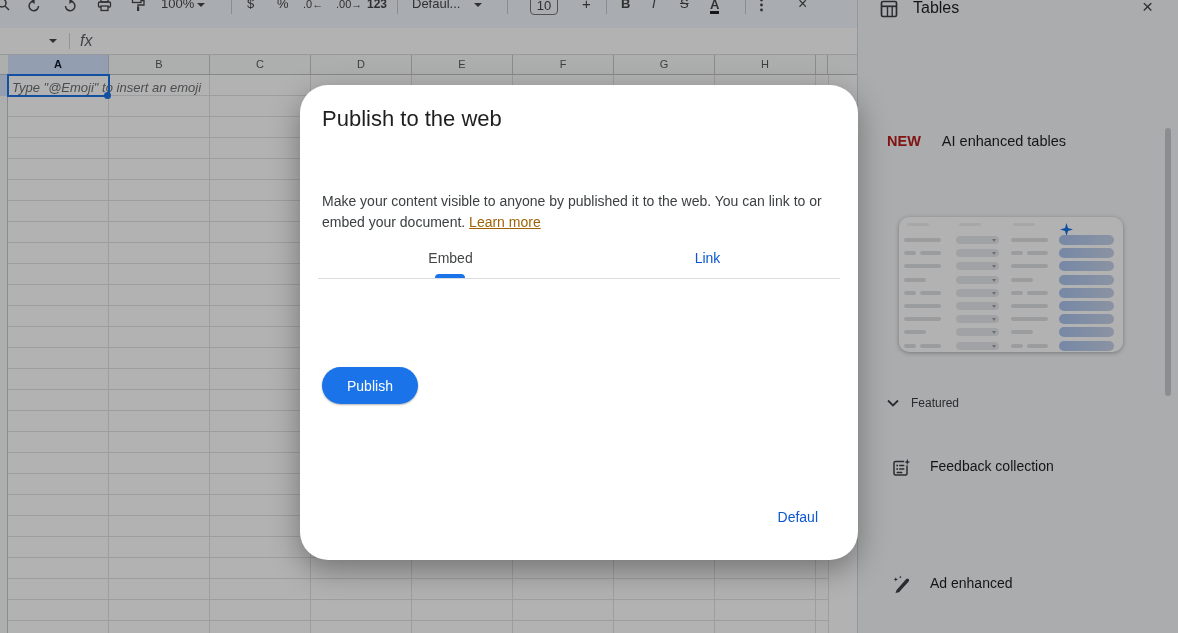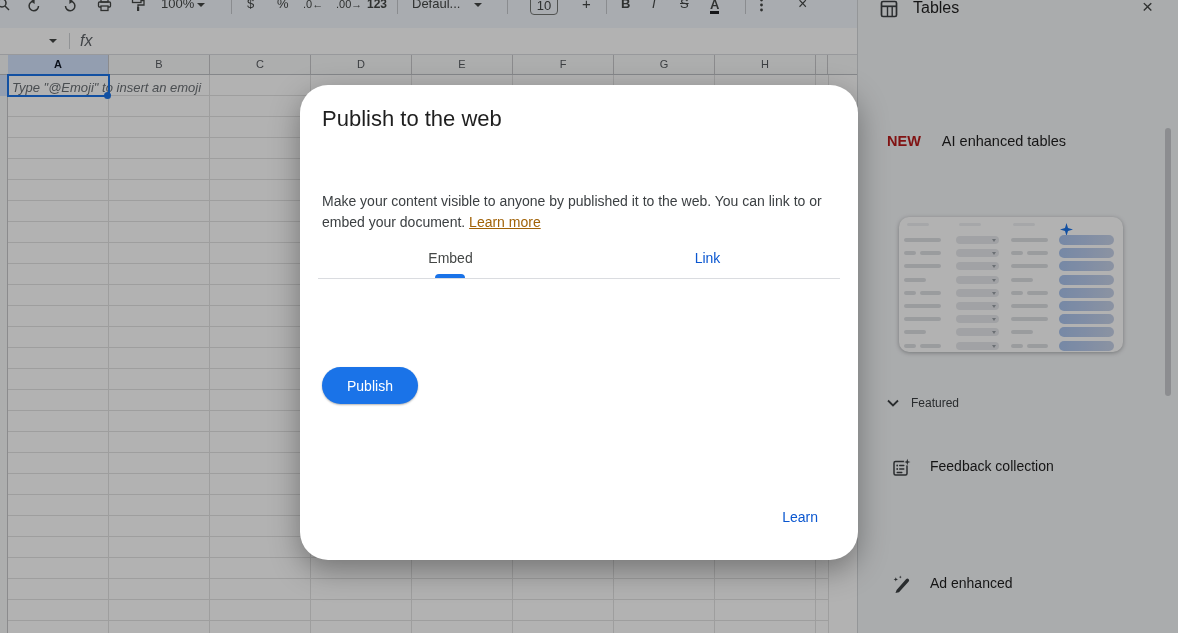--- a/index.html
+++ b/index.html
@@ -318,14 +318,14 @@
     <div class="tab">Embed</div>
     <div class="tab active">Link</div>
   </div>
   <div class="tab-ind"></div>
   <div class="d-div"></div>
 
 
   <button class="publish">Publish</button>
 
 
-  <div class="d-close">Learn</div>
+  <div class="d-close">Defaul</div>
 </div>
 
 </body></html>

